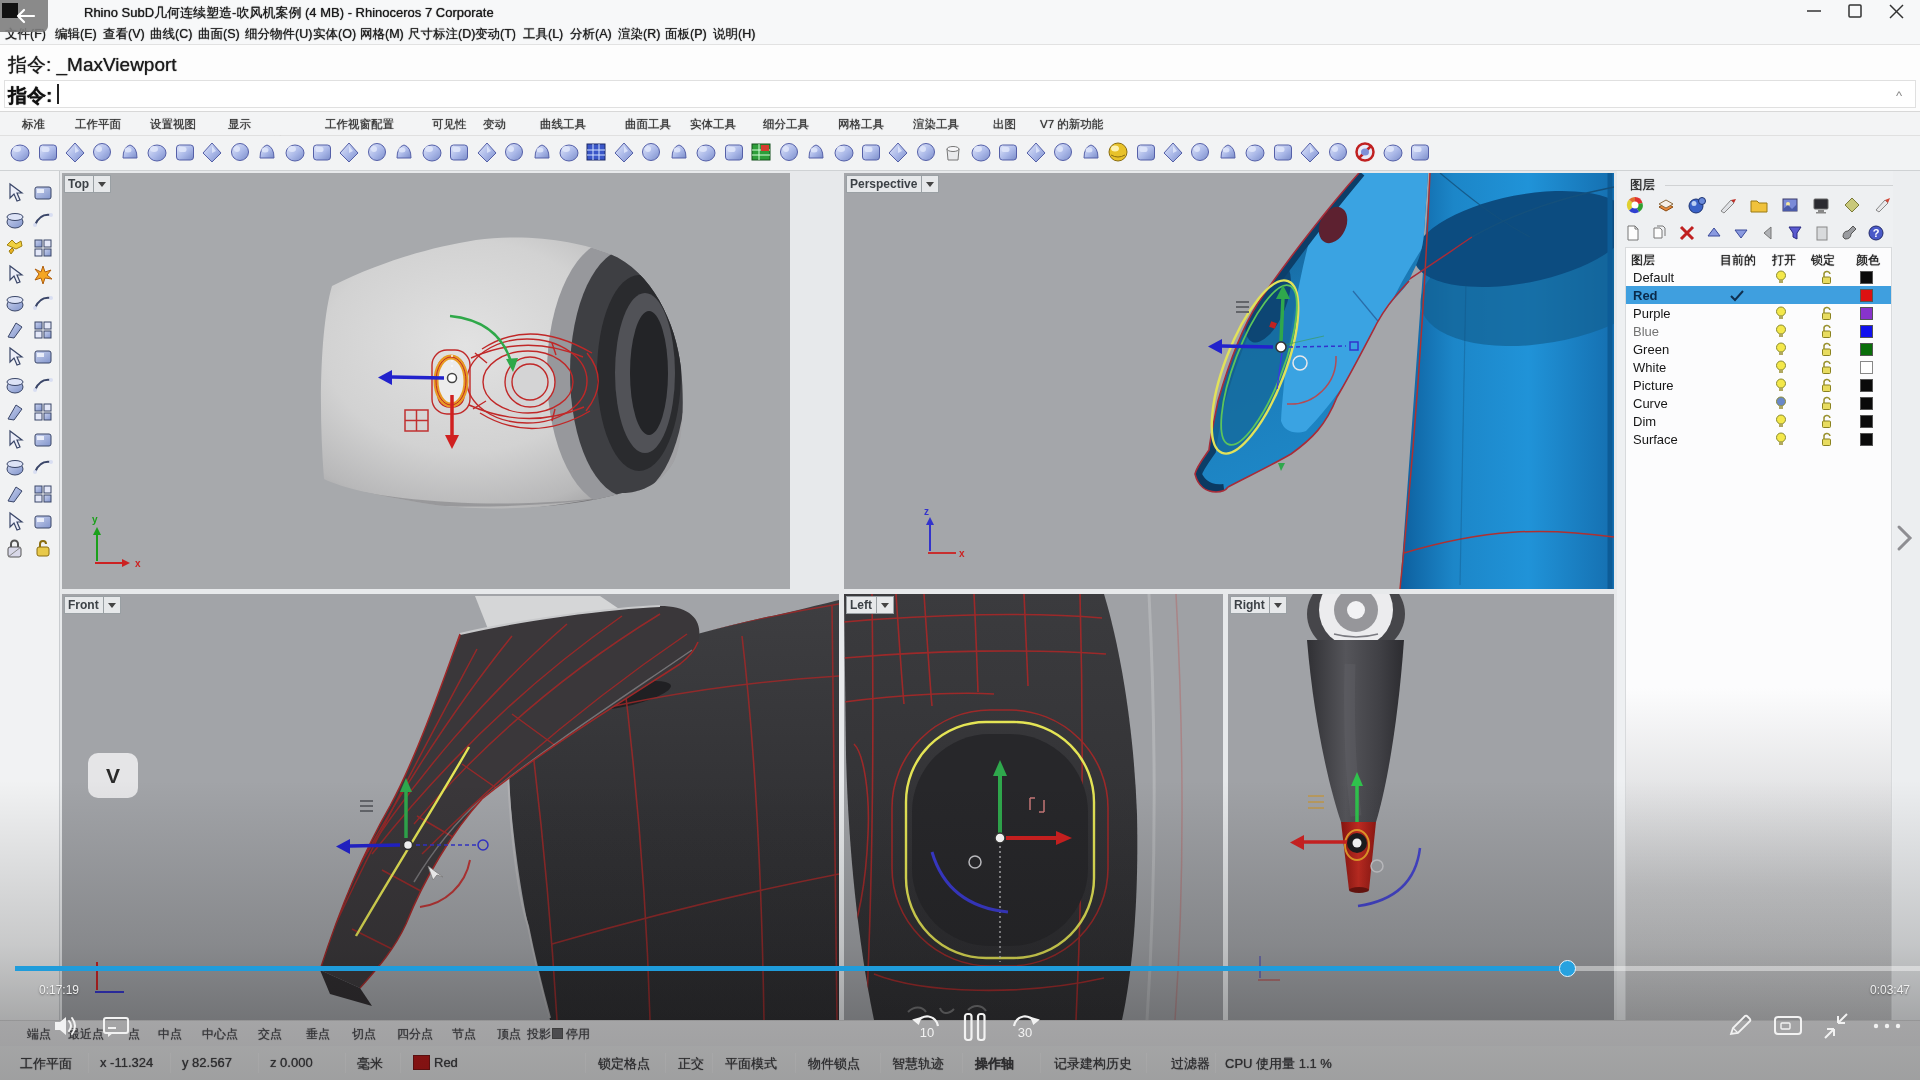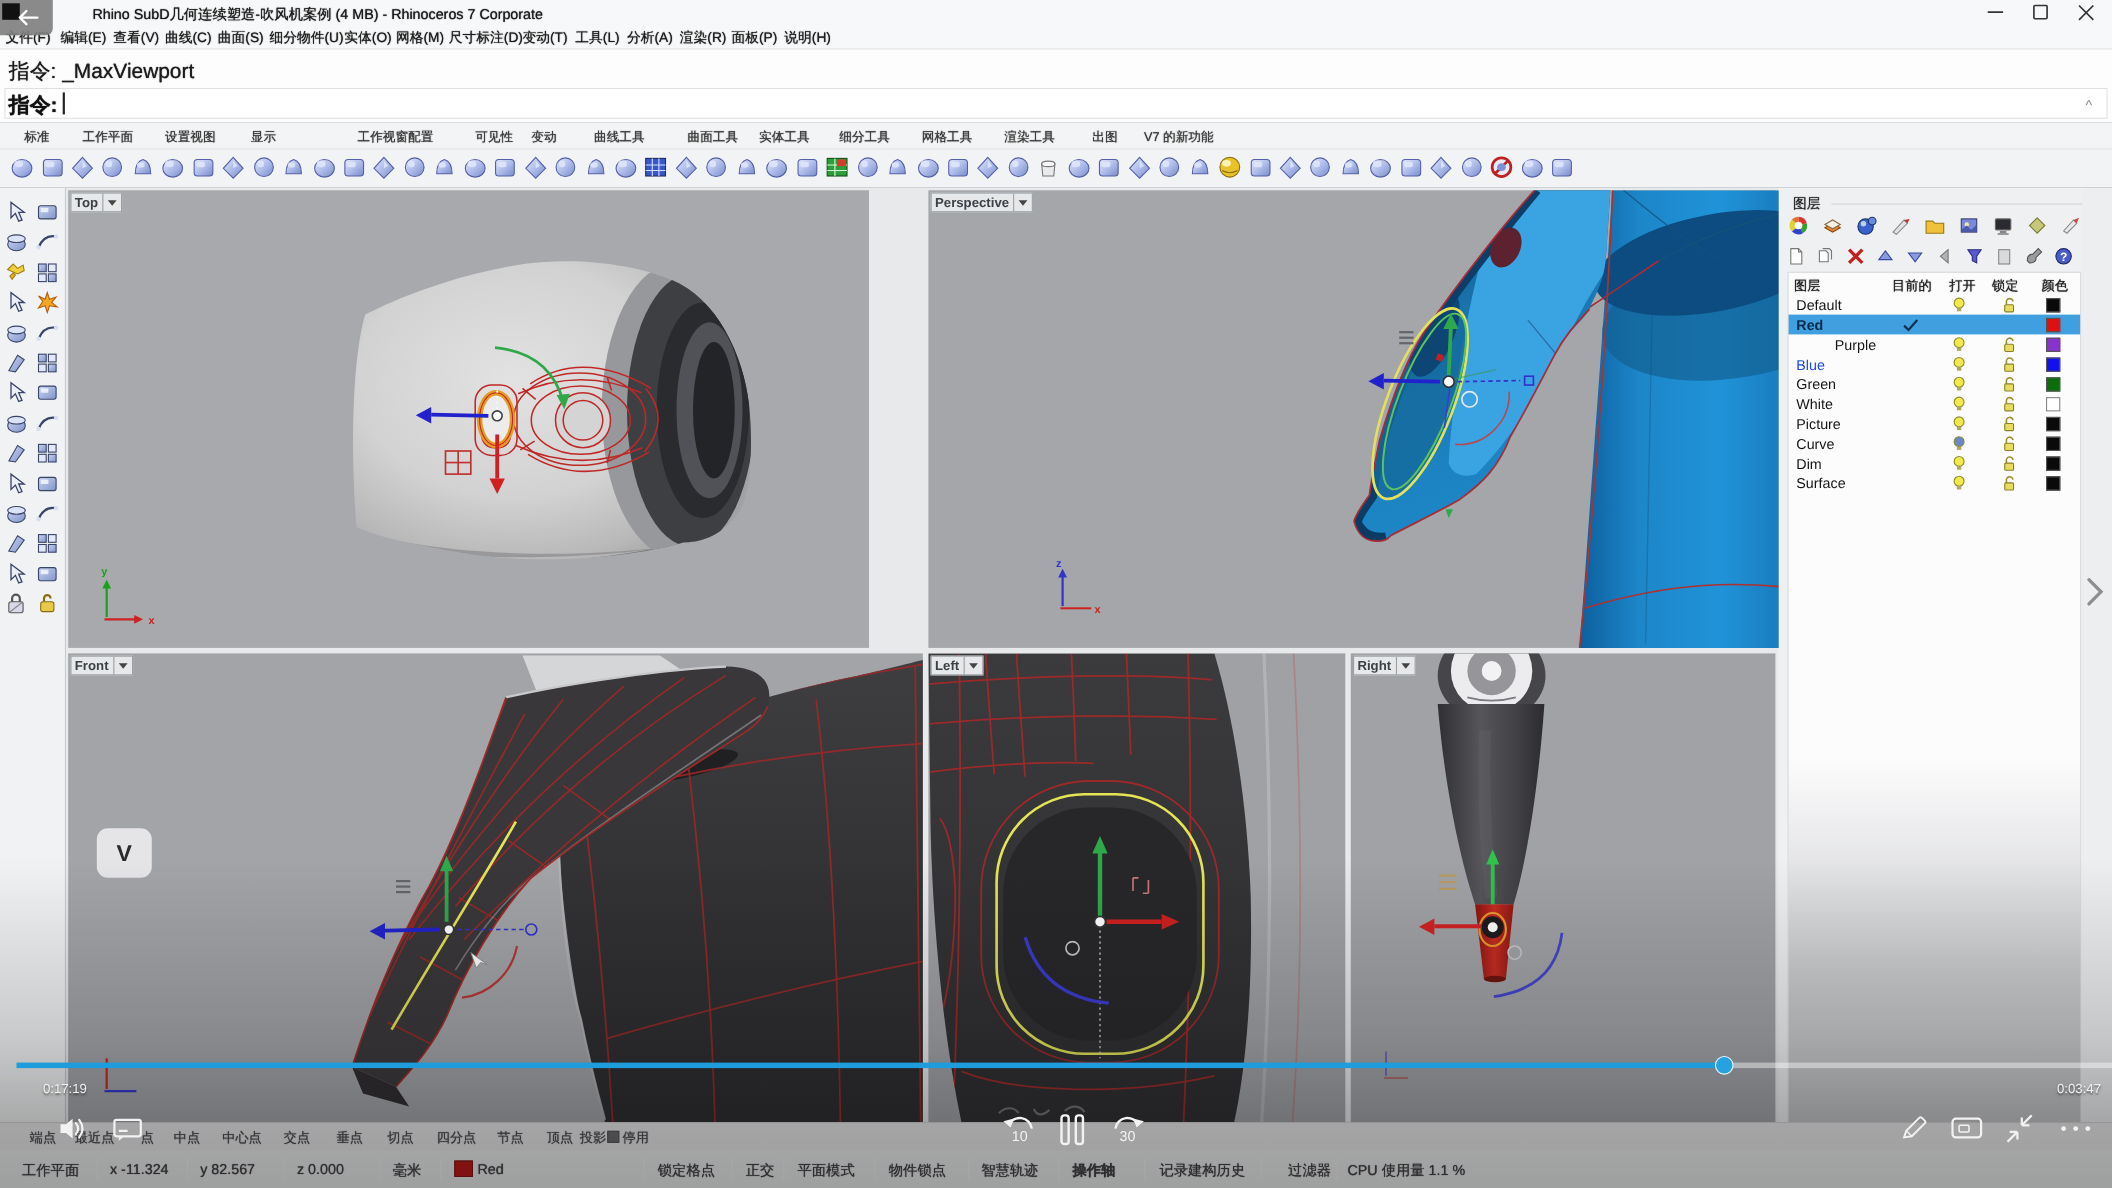--- a/index.html
+++ b/index.html
@@ -495,21 +495,21 @@
  <path d="M35,388 L35,360" stroke="#1aa01a" stroke-width="2"></path>
         <path d="M31,362 L35,354 L39,362 Z" fill="#1aa01a"></path>
  <path d="M33,390 L62,390" stroke="#cc2222" stroke-width="2"></path>
         <path d="M60,386 L68,390 L60,394 Z" fill="#cc2222"></path>
  <text x="73" y="394" font-size="10" fill="#cc2222" font-weight="bold">x</text>
  <text x="30" y="350" font-size="10" fill="#1aa01a" font-weight="bold">y</text>
 </g>
     </svg>
 </div>
 
-<div class="abs" style="left:844px;top:173px;width:770px;height:416px;background:#a4a6aa;padding-left:36px;">
+<div class="abs" style="left:844px;top:173px;width:770px;height:416px;background:#a4a6aa;">
   <div class="vplabel">Perspective <span class="dd">
         <i></i>
       </span></div>
   <svg id="svgpersp" width="770" height="416" viewBox="0 0 770 416">
 <defs>
  <linearGradient id="pc" x1="0" y1="0" x2="1" y2="0">
    <stop offset="0" stop-color="#0d5f9e"></stop>
           <stop offset="0.25" stop-color="#1c86c8"></stop>
           <stop offset="0.6" stop-color="#2093d8"></stop>
           <stop offset="1" stop-color="#156fb0"></stop>
@@ -873,31 +873,31 @@
       <path d="M4 7 V5 a3 3 0 0 1 6 -1" fill="none" stroke="#9a9230" stroke-width="1.5"></path>
       <rect x="2.5" y="7" width="8" height="6.5" rx="1" fill="#e8dc60" stroke="#8a8220"></rect>
     </svg>
 <div class="abs" style="left:243px;top:100px;width:13px;height:13px;background:#0a0a0a;border:1px solid #555;"></div>
 <div class="abs" style="left:9px;top:115px;width:265px;height:18px;background:#3f9fdf;"></div>
 <div class="abs" style="left:16px;top:117px;font-size:13px;color:#0a2a4a;font-weight:bold;">Red</div>
 <svg class="abs" style="left:112px;top:118px" width="16" height="14">
       <path d="M2 7 L6 11 L14 2" stroke="#10304f" stroke-width="2" fill="none"></path>
     </svg>
 <div class="abs" style="left:243px;top:118px;width:13px;height:13px;background:#dd1111;border:1px solid #555;"></div>
-<div class="abs" style="left:16px;top:135px;font-size:13px;color:#161616;margin-left:35px;">Purple</div>
+<div class="abs" style="left:16px;top:135px;font-size:13px;color:#161616;">Purple</div>
 <svg class="abs" style="left:158px;top:135px" width="12" height="15" viewBox="0 0 12 15">
       <circle cx="6" cy="5.5" r="4.5" fill="#f4e84a" stroke="#8a8a30" stroke-width="1"></circle>
       <rect x="4" y="10" width="4" height="3" fill="#b0a860"></rect>
     </svg>
 <svg class="abs" style="left:203px;top:135px" width="14" height="15" viewBox="0 0 14 15">
       <path d="M4 7 V5 a3 3 0 0 1 6 -1" fill="none" stroke="#9a9230" stroke-width="1.5"></path>
       <rect x="2.5" y="7" width="8" height="6.5" rx="1" fill="#e8dc60" stroke="#8a8220"></rect>
     </svg>
 <div class="abs" style="left:243px;top:136px;width:13px;height:13px;background:#8833cc;border:1px solid #555;"></div>
-<div class="abs" style="left:16px;top:153px;font-size:13px;color:#1d4ed8;text-align:center;">Blue</div>
+<div class="abs" style="left:16px;top:153px;font-size:13px;color:#737373;text-align:center;">Blue</div>
 <svg class="abs" style="left:158px;top:153px" width="12" height="15" viewBox="0 0 12 15">
       <circle cx="6" cy="5.5" r="4.5" fill="#f4e84a" stroke="#8a8a30" stroke-width="1"></circle>
       <rect x="4" y="10" width="4" height="3" fill="#b0a860"></rect>
     </svg>
 <svg class="abs" style="left:203px;top:153px" width="14" height="15" viewBox="0 0 14 15">
       <path d="M4 7 V5 a3 3 0 0 1 6 -1" fill="none" stroke="#9a9230" stroke-width="1.5"></path>
       <rect x="2.5" y="7" width="8" height="6.5" rx="1" fill="#e8dc60" stroke="#8a8220"></rect>
     </svg>
 <div class="abs" style="left:243px;top:154px;width:13px;height:13px;background:#1111ee;border:1px solid #555;"></div>
 <div class="abs" style="left:16px;top:171px;font-size:13px;color:#161616;">Green</div>

